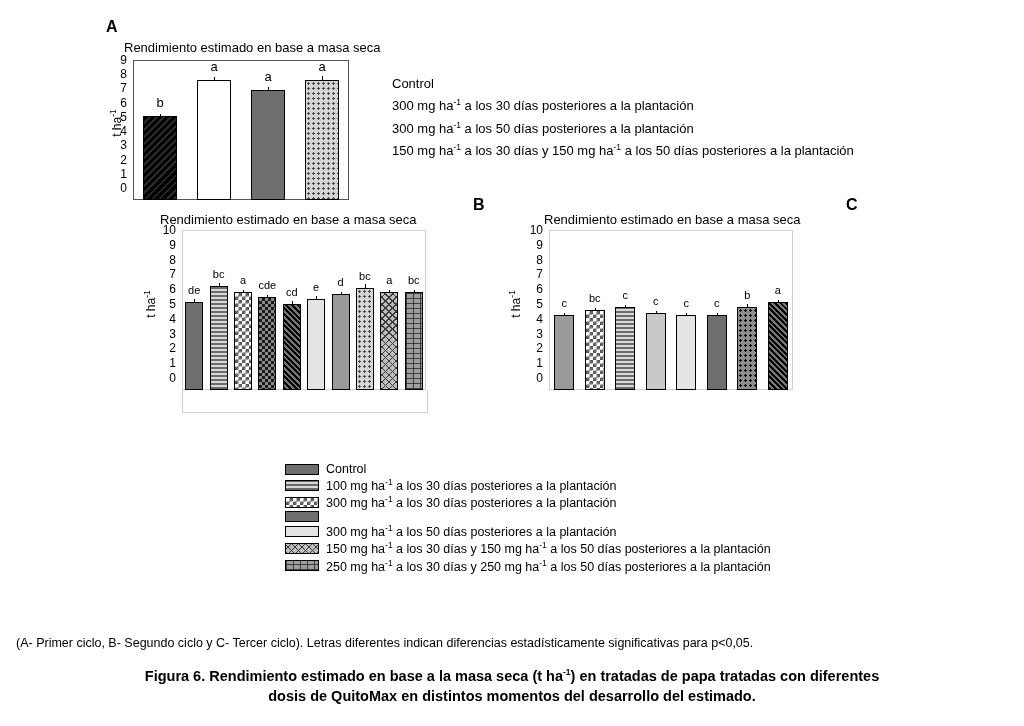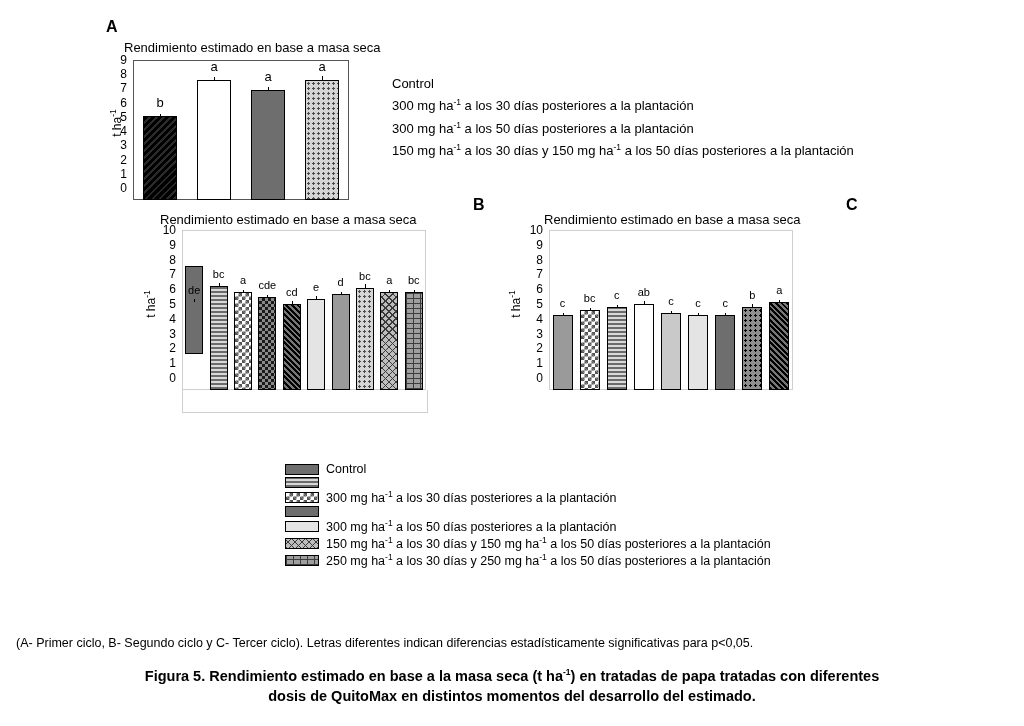--- a/index.html
+++ b/index.html
@@ -137,21 +137,21 @@
     <div>5</div>
     <div>4</div>
     <div>3</div>
     <div>2</div>
     <div>1</div>
     <div>0</div>
   </div>
 <div class="abs plot" id="plotB" style="left:182px;top:230px;width:244px;height:160px;">
   <div class="frame" style="border-color:#cfcfcf;"></div>
   <div class="bars" id="barsB">
-      <div class="barwrap" style="width: 18px; margin: 0px 2px; justify-content: center;">
+      <div class="barwrap" style="width: 18px; margin: 0px 2px;">
         <div class="bar f-dgray" style="height: 55%;"></div>
         <div style="position: absolute; left: 50%; bottom: 55%; width: 1px; height: 1.8%; background: rgb(0, 0, 0);"></div>
         <div class="barlabel" style="font-size: 11px; bottom: 55%; top: auto; transform: translate(-50%, -6px);">de</div>
       </div>
       <div class="barwrap" style="width: 18px; margin: 0px 2px;">
         <div class="bar f-hstripe" style="height: 65%;"></div>
         <div style="position: absolute; left: 50%; bottom: 65%; width: 1px; height: 2%; background: rgb(0, 0, 0);"></div>
         <div class="barlabel" style="font-size: 11px; bottom: 65%; top: auto; transform: translate(-50%, -6px);">bc</div>
       </div>
       <div class="barwrap" style="width: 18px; margin: 0px 2px;">
@@ -232,25 +232,20 @@
         <div class="bar f-checker" style="height: 50%;"></div>
         <div style="position: absolute; left: 50%; bottom: 50%; width: 1px; height: 1.5%; background: rgb(0, 0, 0);"></div>
         <div class="barlabel" style="font-size: 11px; bottom: 50%; top: auto; transform: translate(-50%, -6px);">bc</div>
       </div>
       <div class="barwrap" style="width: 20px; margin: 0px 3px;">
         <div class="bar f-hstripe" style="height: 52%;"></div>
         <div style="position: absolute; left: 50%; bottom: 52%; width: 1px; height: 1.2%; background: rgb(0, 0, 0);"></div>
         <div class="barlabel" style="font-size: 11px; bottom: 52%; top: auto; transform: translate(-50%, -6px);">c</div>
       </div>
       <div class="barwrap" style="width: 20px; margin: 0px 3px;">
-        <div class="bar f-white" style="height: 54%;"></div>
-        <div style="position: absolute; left: 50%; bottom: 54%; width: 1px; height: 1.5%; background: rgb(0, 0, 0);"></div>
-        <div class="barlabel" style="font-size: 11px; bottom: 54%; top: auto; transform: translate(-50%, -6px);">ab</div>
-      </div>
-      <div class="barwrap" style="width: 20px; margin: 0px 3px;">
         <div class="bar f-lgray" style="height: 48%;"></div>
         <div style="position: absolute; left: 50%; bottom: 48%; width: 1px; height: 1.2%; background: rgb(0, 0, 0);"></div>
         <div class="barlabel" style="font-size: 11px; bottom: 48%; top: auto; transform: translate(-50%, -6px);">c</div>
       </div>
       <div class="barwrap" style="width: 20px; margin: 0px 3px;">
         <div class="bar f-vlgray" style="height: 47%;"></div>
         <div style="position: absolute; left: 50%; bottom: 47%; width: 1px; height: 1.2%; background: rgb(0, 0, 0);"></div>
         <div class="barlabel" style="font-size: 11px; bottom: 47%; top: auto; transform: translate(-50%, -6px);">c</div>
       </div>
       <div class="barwrap" style="width: 20px; margin: 0px 3px;">
@@ -271,20 +266,21 @@
     </div>
 </div>
 
 <div class="abs" id="legendBox" style="left:285px;top:462px;">
     <div class="legend-row">
       <div class="legend-swatch f-dgray"></div>
       <div class="legend-text">Control</div>
     </div>
     <div class="legend-row">
       <div class="legend-swatch f-hstripe"></div>
+      <div class="legend-text">100 mg ha<sup>-1</sup> a los 30 días posteriores a la plantación</div>
     </div>
     <div class="legend-row">
       <div class="legend-swatch f-checker"></div>
       <div class="legend-text">300 mg ha<sup>-1</sup> a los 30 días posteriores a la plantación</div>
     </div>
     <div class="legend-row">
       <div class="legend-swatch f-dgray"></div>
     </div>
     <div class="legend-row">
       <div class="legend-swatch f-vlgray"></div>
@@ -295,15 +291,15 @@
       <div class="legend-text">150 mg ha<sup>-1</sup> a los 30 días y 150 mg ha<sup>-1</sup> a los 50 días posteriores a la plantación</div>
     </div>
     <div class="legend-row">
       <div class="legend-swatch f-brick"></div>
       <div class="legend-text">250 mg ha<sup>-1</sup> a los 30 días y 250 mg ha<sup>-1</sup> a los 50 días posteriores a la plantación</div>
     </div>
   </div>
 
 <div class="abs caption-note" style="left:16px;top:636px;width:990px;">(A- Primer ciclo, B- Segundo ciclo y C- Tercer ciclo). Letras diferentes indican diferencias estadísticamente significativas para p&lt;0,05.</div>
 <div class="abs caption-title" style="left:22px;top:662px;width:980px;text-align:center;">
-  <span>Figura 5. Rendimiento estimado en base a la masa seca (t ha</span><sup>-1</sup><span>) en tratadas de papa tratadas con diferentes</span><br>
+  <span>Figura 6. Rendimiento estimado en base a la masa seca (t ha</span><sup>-1</sup><span>) en tratadas de papa tratadas con diferentes</span><br>
   <span>dosis de QuitoMax en distintos momentos del desarrollo del estimado.</span>
 </div>
 
 </body></html>

